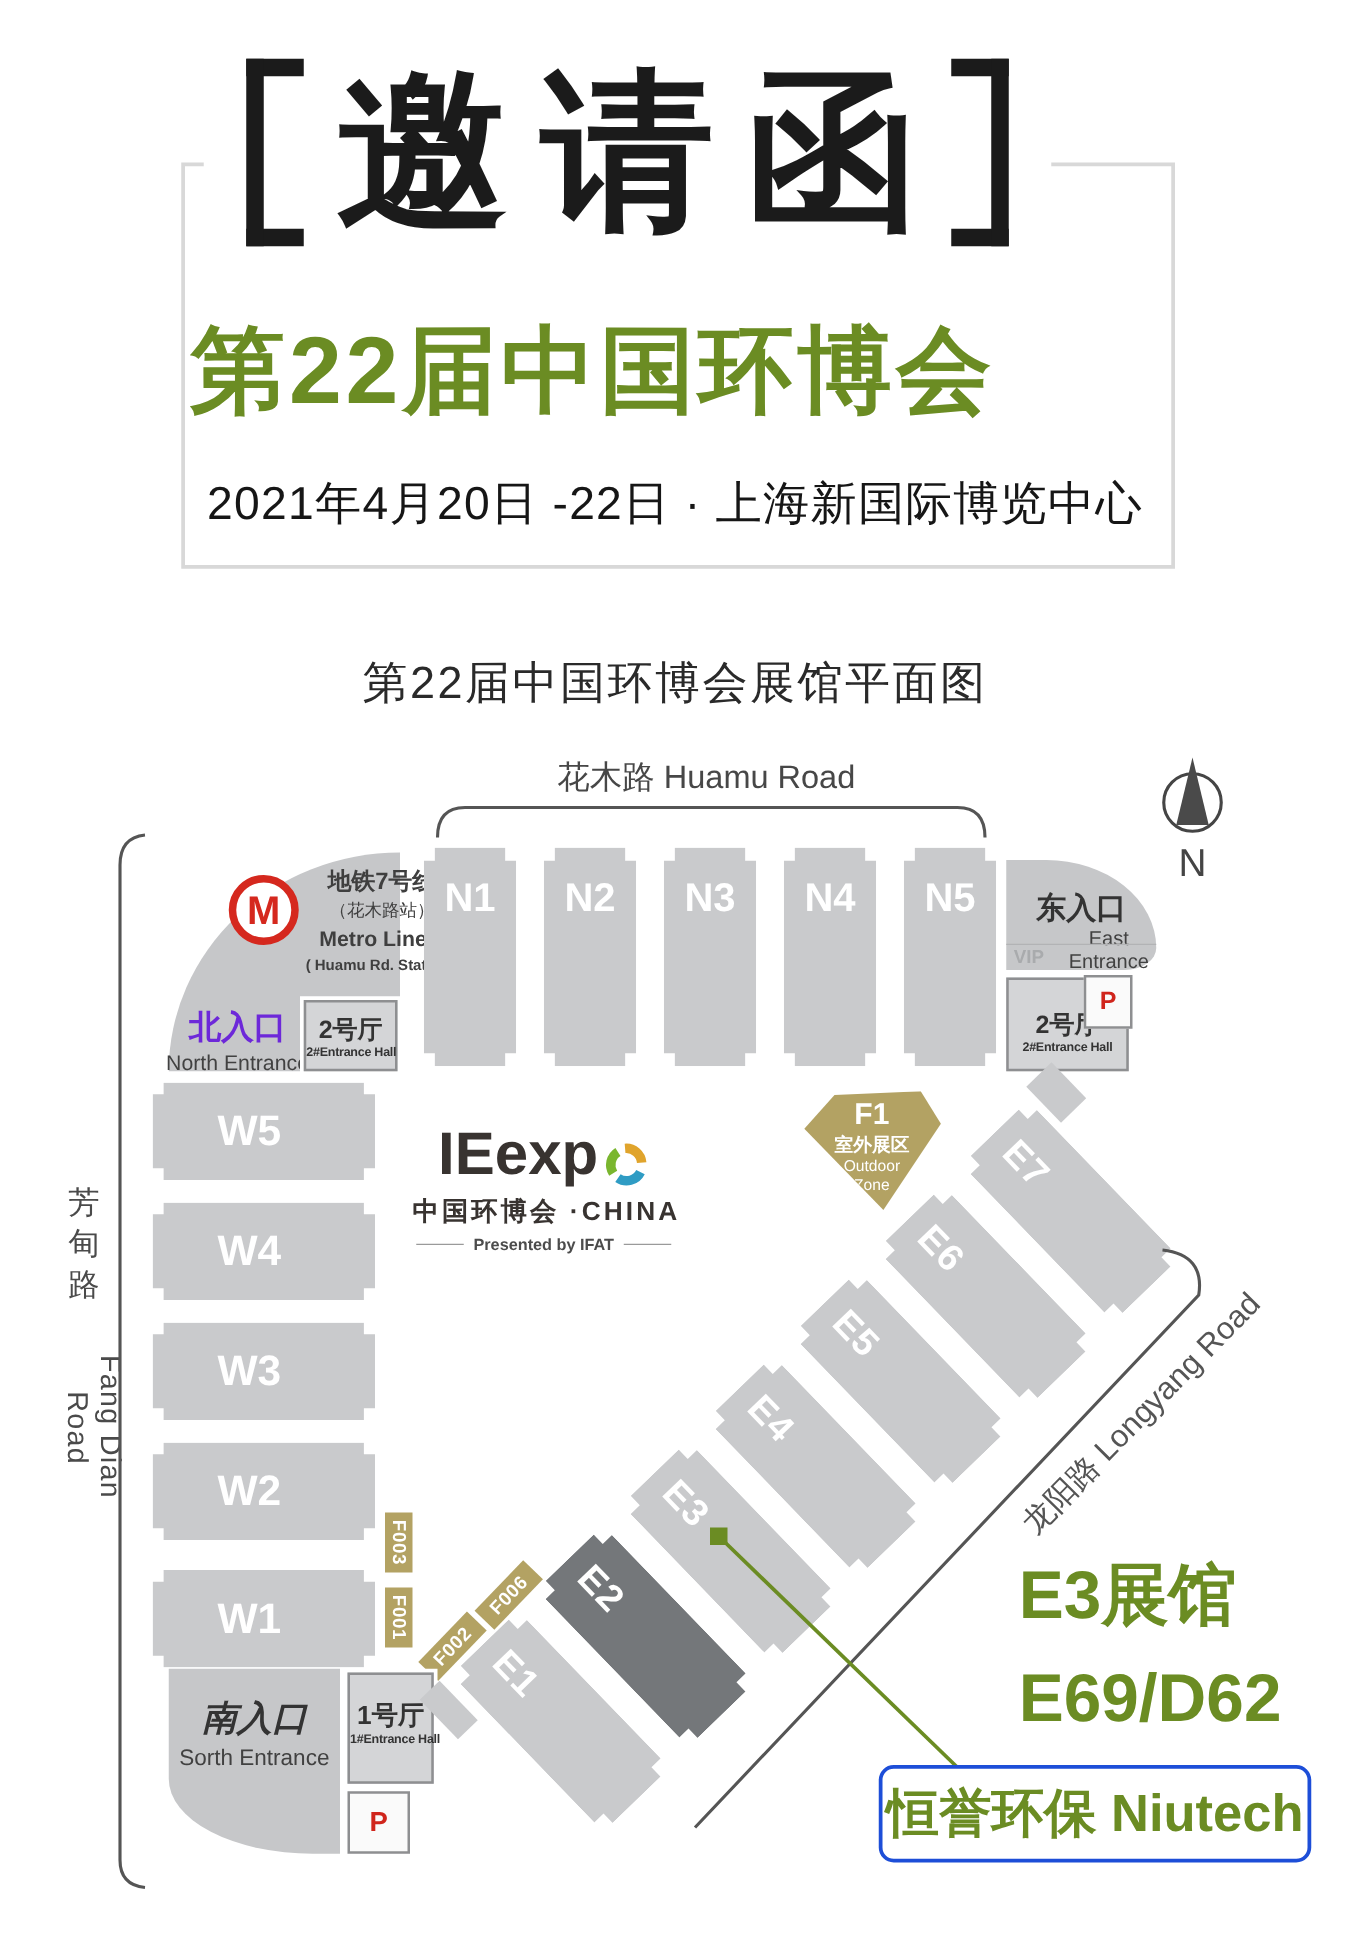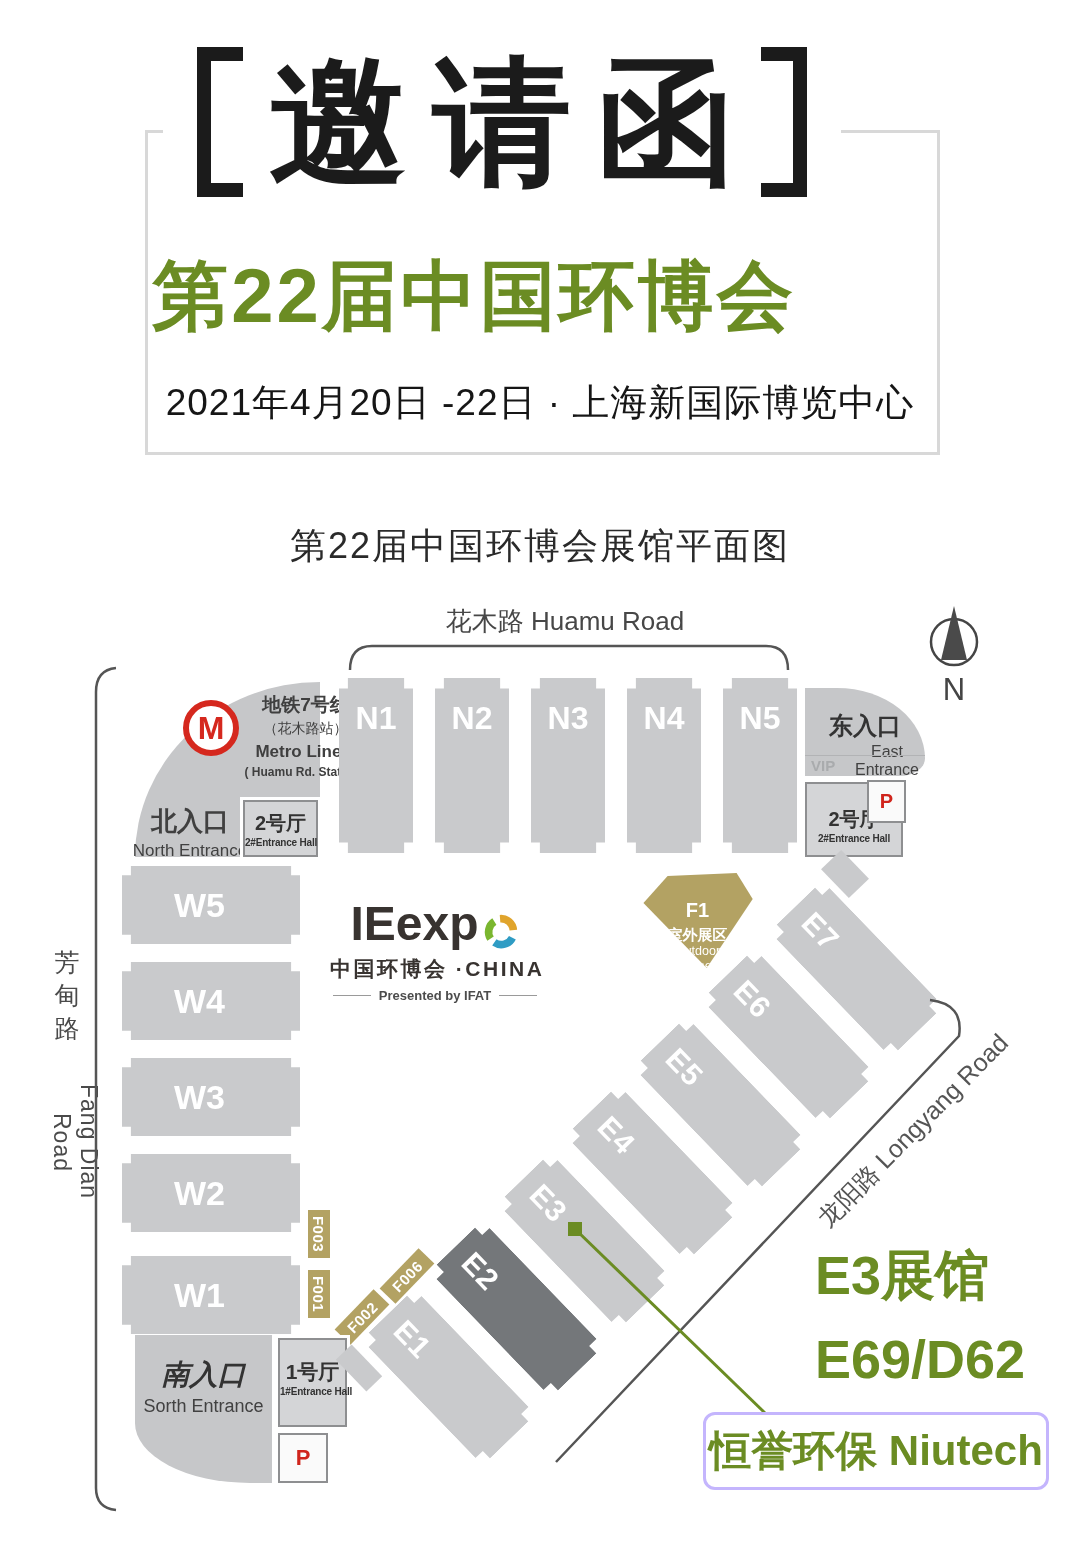--- a/index.html
+++ b/index.html
@@ -53,21 +53,21 @@
               border-top-left-radius:100% 100%;}
   .metro-logo{position:absolute;left:183px;top:116px;width:44px;height:44px;border-radius:50%;
               border:6px solid #d5281e;background:#fff;color:#d5281e;font-weight:800;font-size:32px;
               display:flex;align-items:center;justify-content:center;}
   .metro-text{position:absolute;left:243px;top:108px;width:125px;text-align:center;color:#3f3f3f;}
   .metro-text .t1{font-size:19px;font-weight:700;}
   .metro-text .t2{font-size:14px;font-weight:500;margin-top:2px;}
   .metro-text .t3{font-size:17px;font-weight:700;margin-top:4px;}
   .metro-text .t4{font-size:12px;font-weight:700;margin-top:3px;white-space:nowrap;}
   .north-ent{position:absolute;left:125px;top:220px;width:130px;text-align:center;}
-  .north-ent .cn{font-size:26px;font-weight:600;color:#404040;}
+  .north-ent .cn{font-size:26px;font-weight:600;color:#6d28d9;}
   .north-ent .en{font-size:17px;color:#414141;white-space:nowrap;margin-top:2px;}
 
   .ehall-box{position:absolute;background:#d4d5d7;border:2px solid #8e8f91;box-shadow:0 0 0 3px #fff;
              text-align:center;box-sizing:border-box;}
   .ehall-box .cn{font-size:20px;font-weight:600;color:#333;}
   .ehall-box .en{font-size:10px;font-weight:700;color:#333;white-space:nowrap;letter-spacing:-0.2px;}
   .box-2l{left:243px;top:216px;width:75px;height:57px;padding-top:8px;}
   .box-2r{left:805px;top:198px;width:98px;height:75px;padding-top:22px;}
   .box-1{left:278px;top:754px;width:69px;height:89px;padding-top:18px;}
   .box-1 .cn{font-size:21px;}
@@ -85,21 +85,21 @@
   .south-quarter .en{font-size:18px;color:#414141;margin-top:2px;}
 
   .pbox{position:absolute;background:#fafafa;border:2px solid #8e8f91;display:flex;align-items:center;
         justify-content:center;color:#d0251c;font-weight:800;box-sizing:border-box;}
   .pbox.p-ne{left:867px;top:196px;width:39px;height:43px;font-size:20px;}
   .pbox.p-s{left:278px;top:849px;width:50px;height:50px;font-size:22px;}
 
   
   .f1{position:absolute;left:640px;top:286px;width:115px;height:100px;background:#b3a263;color:#fff;
       text-align:center;clip-path:polygon(3% 33%,24% 6%,84% 3%,98% 29%,58% 98%);}
-  .f1 .code{font-size:20px;font-weight:800;margin-top:24px;line-height:32px;}
+  .f1 .code{font-size:24px;font-weight:800;margin-top:6px;line-height:32px;}
   .f1 .cn{font-size:15px;font-weight:600;line-height:18px;}
   .f1 .en{font-size:12.5px;line-height:15px;}
 
   .flabel{position:absolute;background:#b3a263;color:#fff;font-weight:700;font-size:15px;
           display:flex;align-items:center;justify-content:center;letter-spacing:0.5px;}
   .f003{left:295px;top:639px;width:48px;height:22px;transform:rotate(90deg);}
   .f001{left:295px;top:699px;width:48px;height:22px;transform:rotate(90deg);}
   .f002{left:334px;top:722px;width:56px;height:22px;transform:rotate(-46deg);}
   .f006{left:379px;top:681px;width:56px;height:22px;transform:rotate(-46deg);}
 
@@ -113,21 +113,21 @@
   .ielogo .row3 .ln{width:38px;height:0;border-top:1.5px solid #9a9a9a;}
   .ielogo .row3 .tx{font-size:13px;font-weight:600;color:#4c4c4c;}
 
   .longyang{position:absolute;left:763px;top:530px;width:300px;text-align:center;
             transform:rotate(-45.5deg);font-size:25px;font-weight:500;color:#555;white-space:nowrap;}
 
   
   .green-dot{position:absolute;left:568px;top:638px;width:14px;height:14px;background:#6b8c23;z-index:5;}
   .co-line1{position:absolute;left:815px;top:656px;font-size:54px;font-weight:800;color:#6b8c23;z-index:5;}
   .co-line2{position:absolute;left:815px;top:744px;font-size:54px;font-weight:800;color:#6b8c23;z-index:5;}
-  .co-box{position:absolute;left:703px;top:828px;width:346px;height:78px;background:#fff;border:3px solid #c4b5fd;
+  .co-box{position:absolute;left:703px;top:828px;width:346px;height:78px;background:#fff;border:3px solid #1d4ed8;
           border-radius:12px;display:flex;align-items:center;justify-content:center;z-index:5;box-sizing:border-box;}
   .co-box .tx{font-size:42px;font-weight:800;color:#6b8c23;white-space:nowrap;}
 </style>
 </head>
 <body>
 
 <div class="page">
 
   <div class="title-wrap">
     <div class="title-inner">

